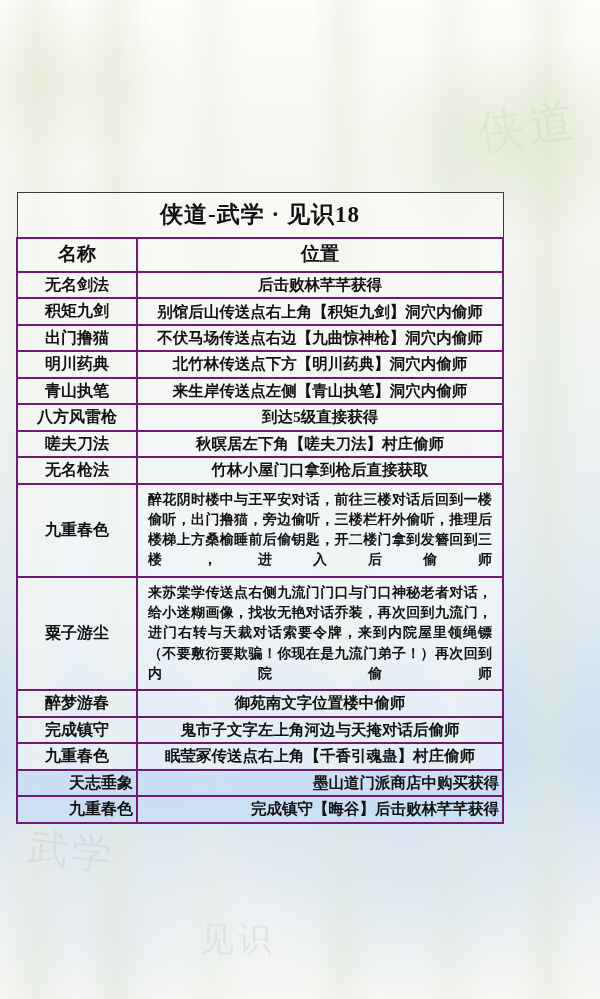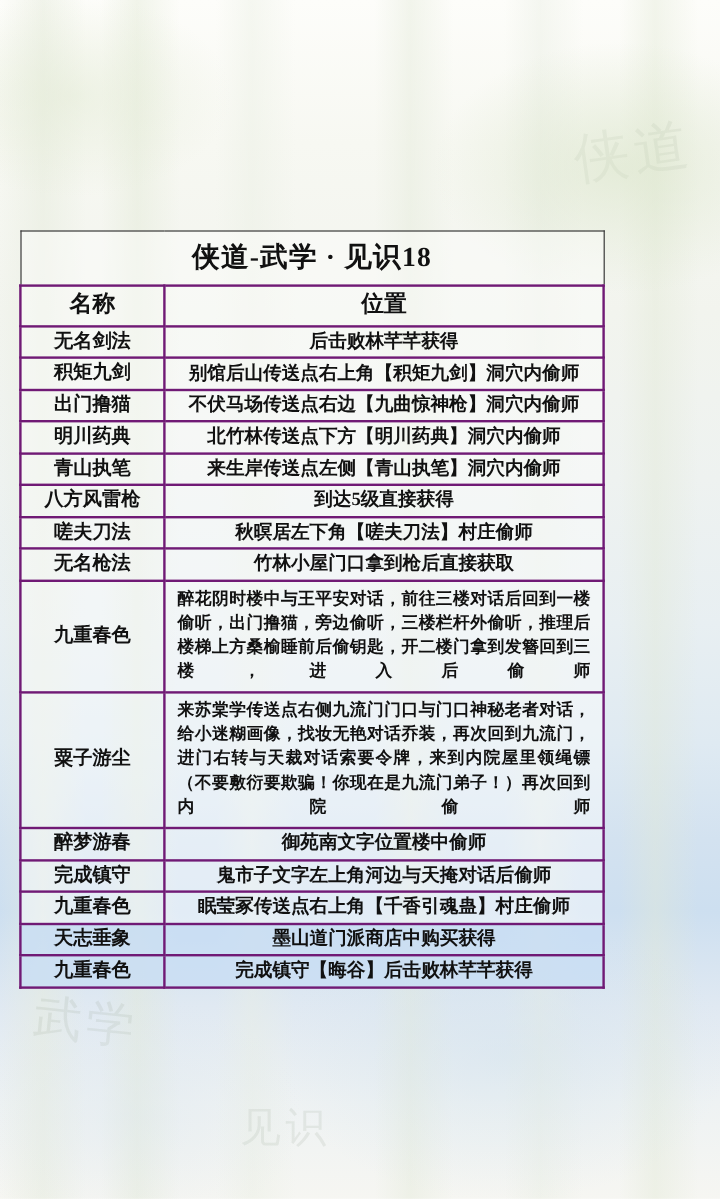--- a/index.html
+++ b/index.html
@@ -112,21 +112,21 @@
   td.pos.just {
     text-align: justify;
     text-align-last: justify;
     padding: 5px 10px;
     line-height: 1.45;
     font-size: 14px;
   }
 
   
   tr.tint-pink td { background: rgba(250,214,220,0.78); }
-  tr.tint-blue td { background: rgba(200,221,244,0.80); }
+  tr.tint-blue td { background: rgba(200,221,244,0.80); text-align: right; }
 
   
   #sheet table { box-shadow: none; }
 </style>
 </head>
 <body>
 
 <div id="bg">
   <span class="wm wm1">侠道</span>
   <span class="wm wm2">武学</span>

